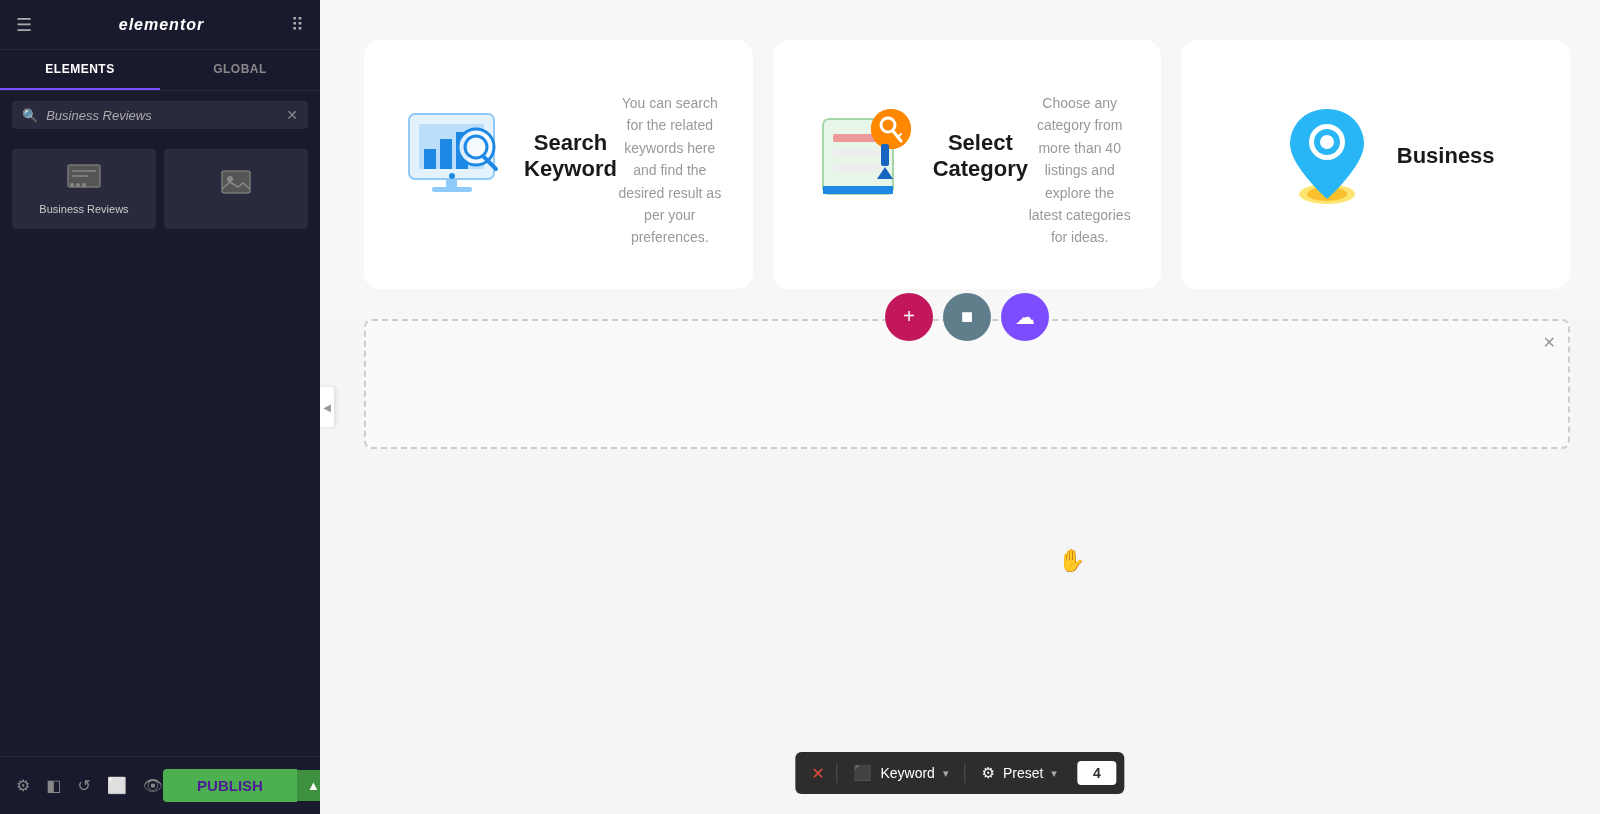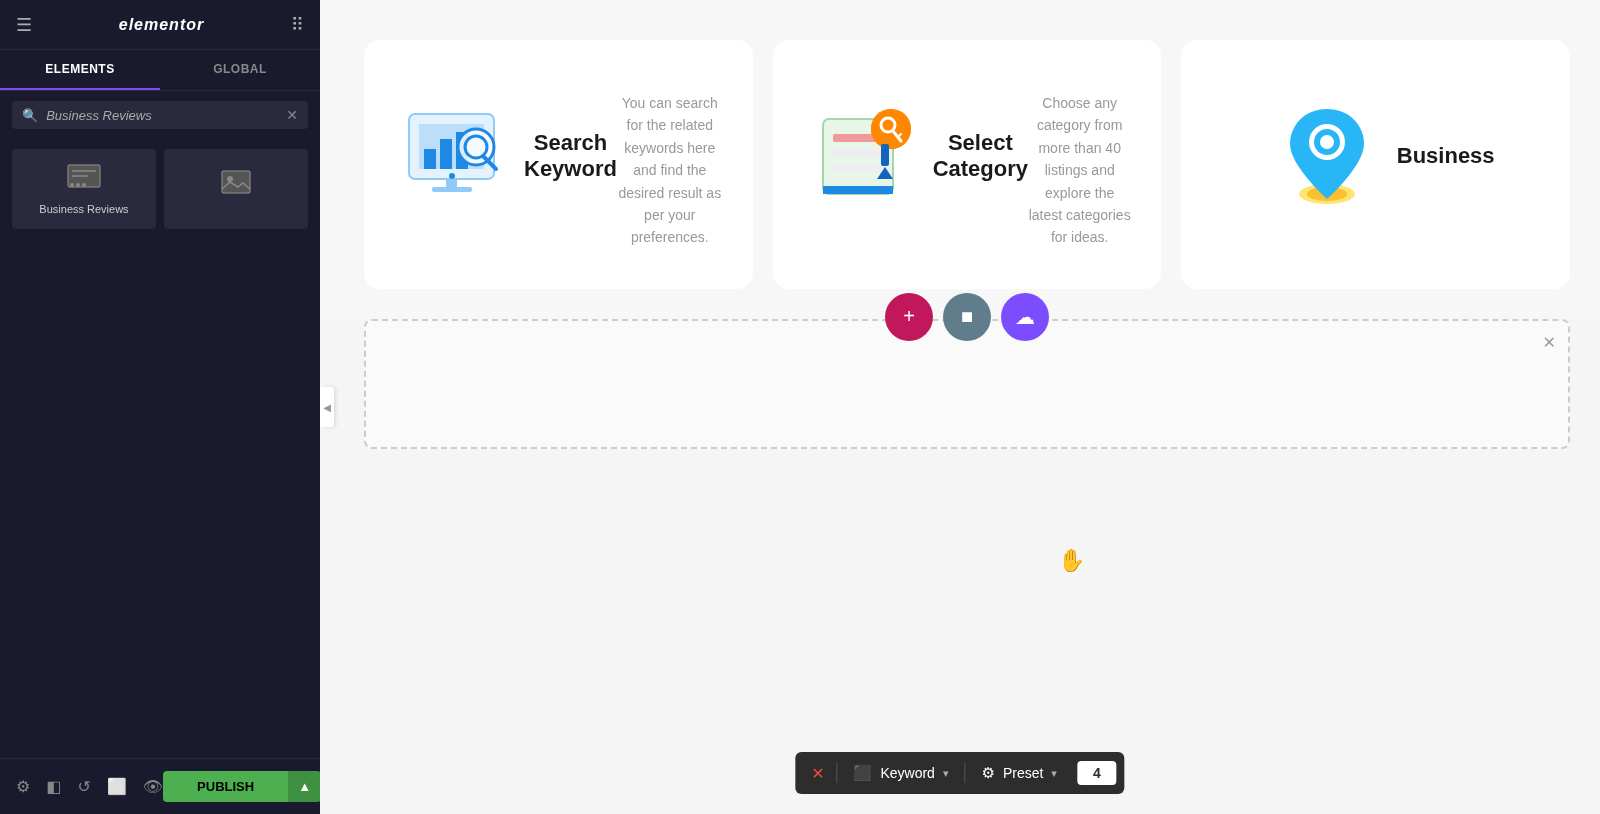--- a/index.html
+++ b/index.html
@@ -131,25 +131,25 @@
       color: #888;
       font-size: 16px;
       cursor: pointer;
     }
     .publish-btn-wrap {
       display: flex;
       align-items: center;
     }
     .publish-btn {
       background: #4CAF50;
-      color: #000000;
+      color: #4c1d95;
       border: none;
       padding: 8px 34px;
       border-radius: 4px 0 0 4px;
-      font-size: 13px;
+      font-size: 15px;
       font-weight: 600;
       cursor: pointer;
     }
     .publish-arrow {
       background: #3d9140;
       color: #fff;
       border: none;
       padding: 8px 10px;
       border-radius: 0 4px 4px 0;
       font-size: 13px;

